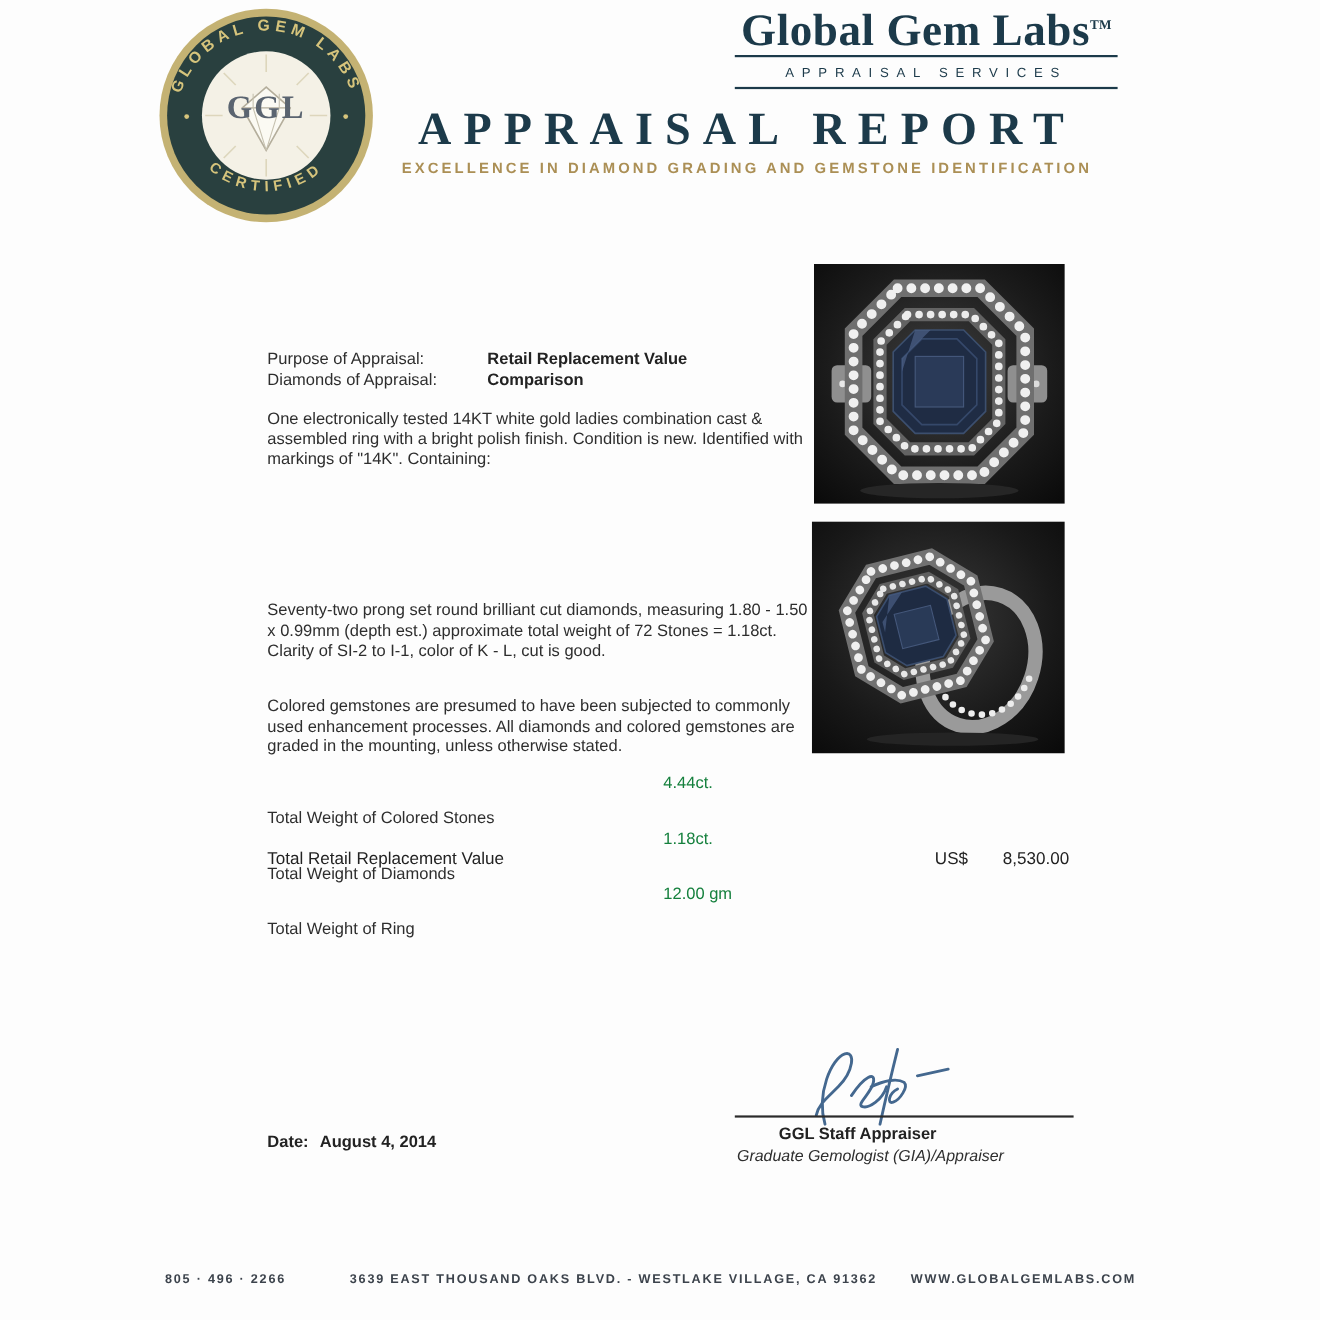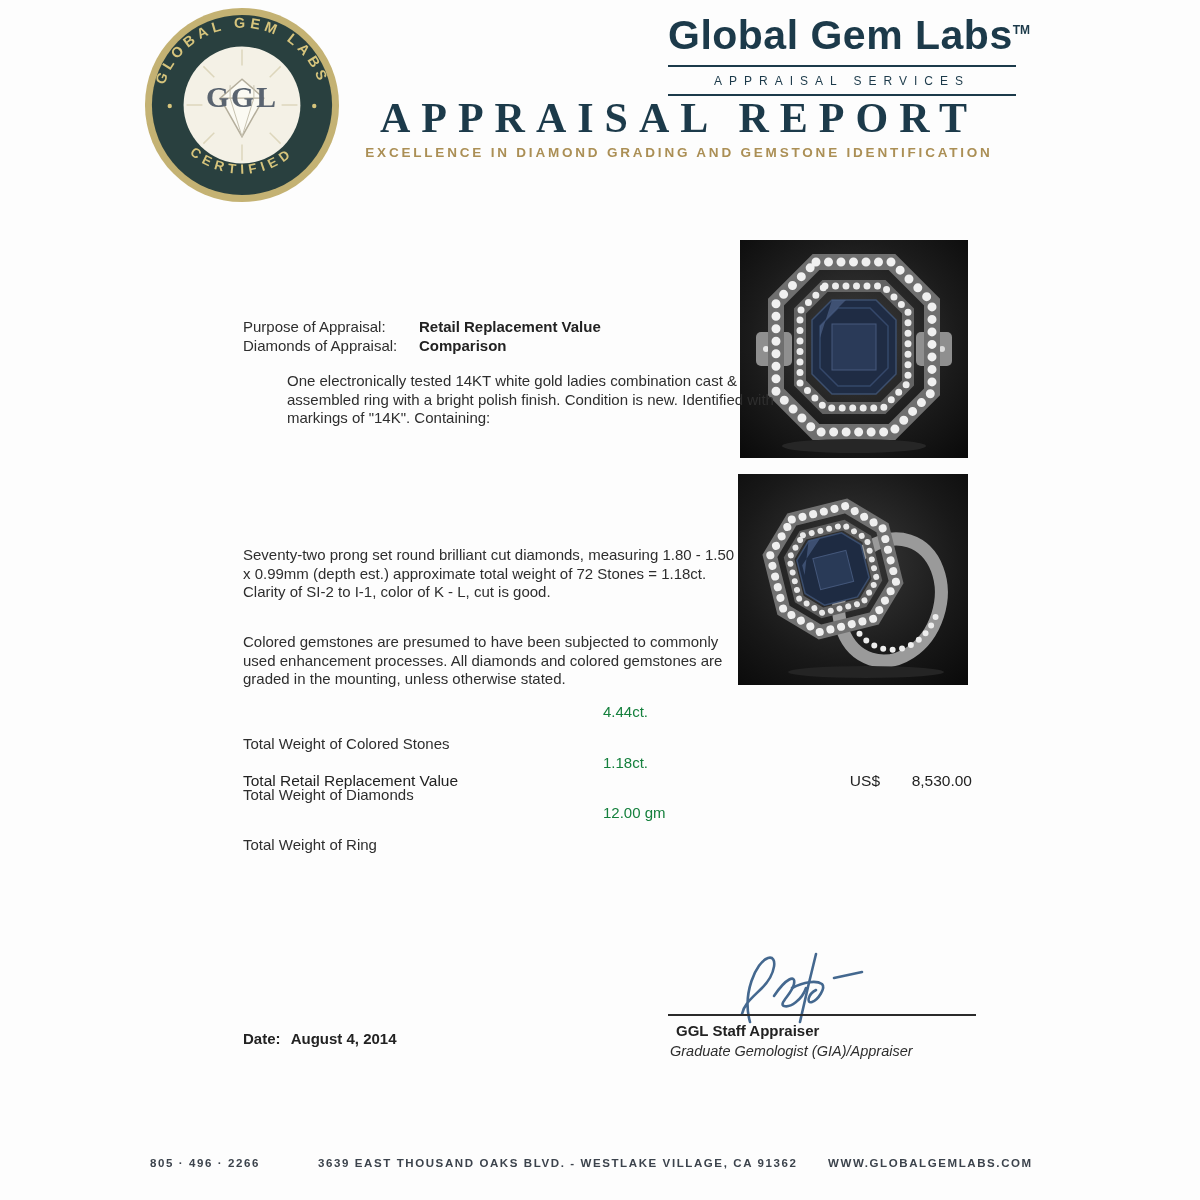--- a/index.html
+++ b/index.html
@@ -3,61 +3,61 @@
 <meta charset="utf-8">
 <style>
   * { margin:0; padding:0; box-sizing:border-box; }
   html,body { background:#ffffff; }
   body { width:1200px; height:1200px; position:relative; font-family:"Liberation Sans", sans-serif; color:#333; }
   .page { position:absolute; inset:0; background:#fdfdfd; overflow:hidden; }
 
   
   .logo { position:absolute; left:143px; top:6px; width:198px; height:198px; }
   .brandblock { position:absolute; left:668px; top:0; width:348px; text-align:center; color:#1c3a4a; }
-  .brand { font-family:Liberation Sans, sans-serif; font-weight:700; font-size:41px; line-height:60px; letter-spacing:0.5px; white-space:nowrap;text-align:center; }
+  .brand { font-family:Liberation Serif, serif; font-weight:700; font-size:41px; line-height:45px; letter-spacing:0.5px; white-space:nowrap;text-align:center; }
   .brand sup { font-size:12px; vertical-align:super; letter-spacing:0; }
   .rule { border-top:2px solid #1c3a4a; }
   .services { font-size:12px; letter-spacing:7px; padding:7px 0 6px 0; font-weight:500; color:#1c3a4a; white-space:nowrap; }
   .report-title { position:absolute; left:340px; top:94px; width:678px; text-align:center;
                   font-family:"Liberation Serif", serif; font-weight:700; font-size:42px;
                   letter-spacing:11px; color:#1c3a4a; white-space:nowrap; }
   .tagline { position:absolute; left:340px; top:145px; width:678px; text-align:center;
              font-size:13.5px; font-weight:700; letter-spacing:2.8px; color:#ab8f55; white-space:nowrap; }
 
   
   .photo1 { position:absolute; left:740px; top:240px; width:228px; height:218px; }
   .photo2 { position:absolute; left:738px; top:474px; width:230px; height:211px; }
   .photo1 svg, .photo2 svg { display:block; width:100%; height:100%; }
 
   
   .bodytext { font-size:15px; line-height:18.5px; color:#2e2e2e; }
   .meta { position:absolute; left:243px; top:318px; width:500px; }
-  .meta-row { display:flex; }
+  .meta-row { display:flex;gap:24px; }
   .meta-label { width:176px; }
   .meta-value { font-weight:700; color:#222; }
   .para { position:absolute; left:243px; width:500px; }
-  .p1 { top:372px;margin-left:44px; }
+  .p1 { top:372px; }
   .p2 { top:440px; }
   .p3 { top:546px; }
   .p4 { top:633px; }
 
   .totals { position:absolute; left:243px; top:703px; width:500px; }
   .tot-row { display:flex; line-height:18.5px; }
   .tot-label { flex:1;margin-top:32px; }
   .tot-value { width:140px; text-align:left; font-weight:400; color:#15803d; }
 
   .grand-total { position:absolute; left:243px; top:772px; width:729px; display:flex; align-items:baseline;
                  font-size:15.5px; font-weight:400; color:#222; }
   .gt-currency { margin-left:auto; }
   .gt-amount { width:92px; text-align:right; }
 
   
   .sig-scrawl { position:absolute; left:712px; top:944px; width:180px; height:88px; }
   .sig-line { position:absolute; left:668px; top:1014px; width:308px; border-top:2px solid #2b2b2b; }
-  .sig-title { position:absolute; left:676px; top:1022px; font-size:15px; font-weight:700; color:#222; }
+  .sig-title { position:absolute; left:708px; top:1022px; font-size:15px; font-weight:700; color:#222; }
   .sig-cred { position:absolute; left:670px; top:1043px; font-size:14.5px; font-style:italic; color:#2e2e2e; }
   .date-line { position:absolute; left:243px; top:1030px; font-size:15px; font-weight:700; color:#222; }
   .date-line .date-value { margin-left:6px; }
 
   
   .footer-item { position:absolute; top:1157px; font-size:11.5px; font-weight:600; letter-spacing:1.6px; color:#3c434c; white-space:nowrap; }
   .f-phone { left:150px; }
   .f-address { left:318px; }
   .f-site { left:828px; }
 </style>

